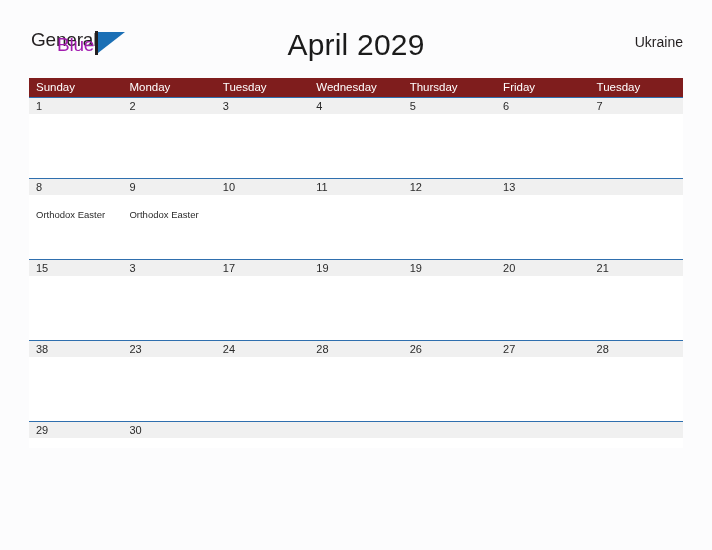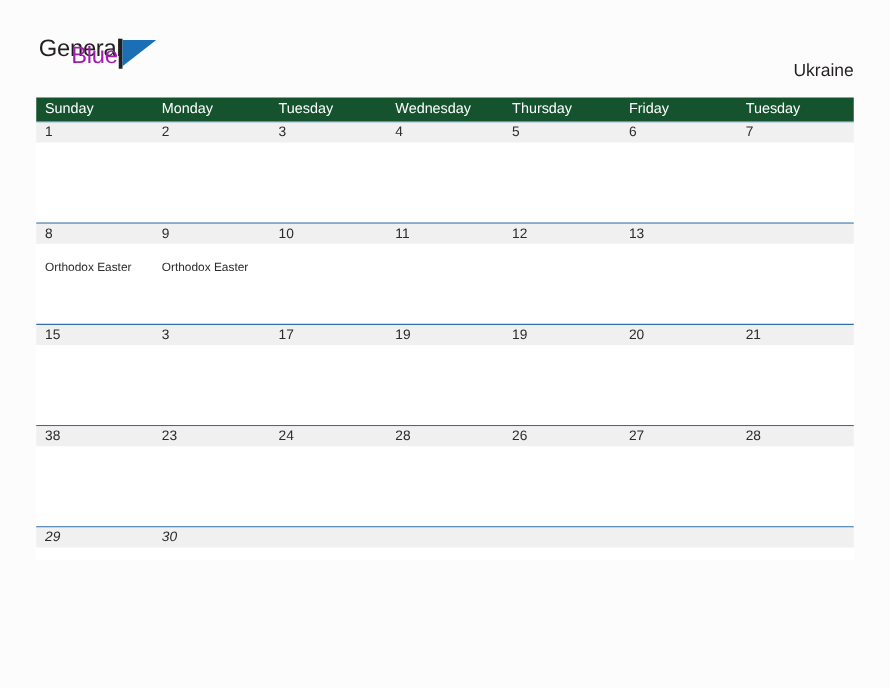--- a/index.html
+++ b/index.html
@@ -90,37 +90,37 @@
     text-align: center;
     font-size: 30px;
     color: #1b1b1b;
     font-weight: normal;
     letter-spacing: 0.2px;
   }
 
   .region-label {
     position: absolute;
     right: 29px;
-    top: 48px;
+    top: 34px;
     font-size: 14px;
     color: #231f20;
     white-space: nowrap;
   }
 
   
   .calendar {
     position: absolute;
     left: 29px;
     top: 78px;
     width: 654px;
   }
 
   .dow-row {
     display: flex;
-    background: #14532d;
+    background: #7f1d1d;
     height: 19px;
   }
   .dow-cell {
     width: 93.43px;
     box-sizing: border-box;
     padding-left: 7px;
     color: #ffffff;
     font-size: 11.5px;
     line-height: 19px;
     white-space: nowrap;
@@ -130,21 +130,20 @@
   .week-row {
     position: relative;
     height: 81px;
     border-top: 1.4px solid #2f6fae;
     background: #ffffff;
     box-sizing: border-box;
   }
   .week-row.last {
     height: 27px;
     border-bottom: none;
-    font-style: italic;
   }
 
   .band {
     position: absolute;
     left: 0;
     top: 0;
     width: 100%;
     height: 16px;
     background: #f0f0f0;
   }
@@ -193,20 +192,21 @@
 
     <div class="logo">
       <span class="logo-general">General</span>
       <span class="logo-blue">Blue</span>
       <span class="logo-mark">
         <span class="bar"></span>
         <span class="tri"></span>
       </span>
     </div>
 
+    <div class="month-title">April 2029</div>
 
     <div class="region-label">Ukraine</div>
   </div>
 
   <div class="calendar">
 
     <div class="dow-row">
       <div class="dow-cell">Sunday</div>
       <div class="dow-cell">Monday</div>
       <div class="dow-cell">Tuesday</div>

